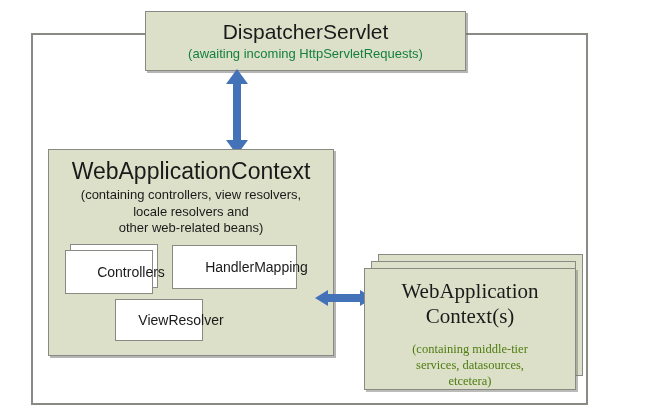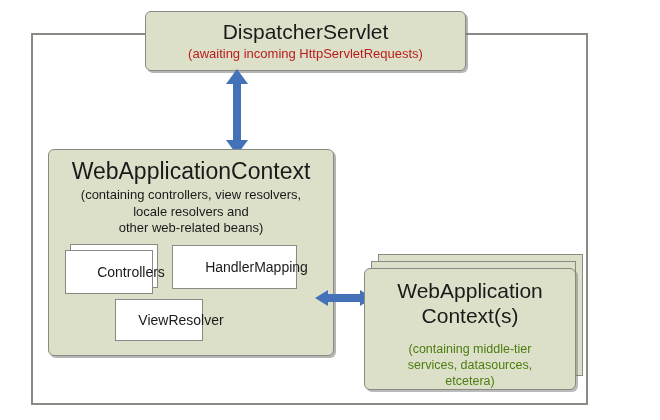--- a/index.html
+++ b/index.html
@@ -18,21 +18,20 @@
 
   
   .box {
     position: absolute;
     box-sizing: border-box;
     border: 1px solid #8a8a85;
     box-shadow: 2px 2px 0 0 rgba(120,120,118,0.55);
   }
   .green {
     background: #dde0c9;
-    border-radius: 6px;
   }
   .white {
     background: #ffffff;
   }
 
   
   #outer-frame {
     position: absolute;
     left: 31px;
     top: 33px;
@@ -54,21 +53,21 @@
     align-items: center;
     justify-content: center;
   }
   #dispatcher-servlet .title {
     font-size: 21px;
     color: #1a1a1a;
     line-height: 1.05;
   }
   #dispatcher-servlet .sub {
     font-size: 13px;
-    color: #b91c1c;
+    color: #15803d;
     margin-top: 2px;
   }
 
   
   #web-application-context {
     left: 48px;
     top: 149px;
     width: 286px;
     height: 207px;
   }
@@ -144,20 +143,21 @@
     box-shadow: none;
   }
   #wac-s-back2 { left: 378px; top: 254px; width: 205px; height: 122px; }
   #wac-s-back1 { left: 371px; top: 261px; width: 205px; height: 122px; }
   #wac-s-front {
     left: 364px;
     top: 268px;
     width: 212px;
     height: 122px;
     box-shadow: 2px 2px 0 0 rgba(120,120,118,0.5);
+    font-family: Liberation Serif, serif;
   }
   #wac-s-front .title {
     position: absolute;
     top: 10px;
     left: 0;
     right: 0;
     text-align: center;
     font-size: 21px;
     color: #1a1a1a;
     line-height: 1.18;

